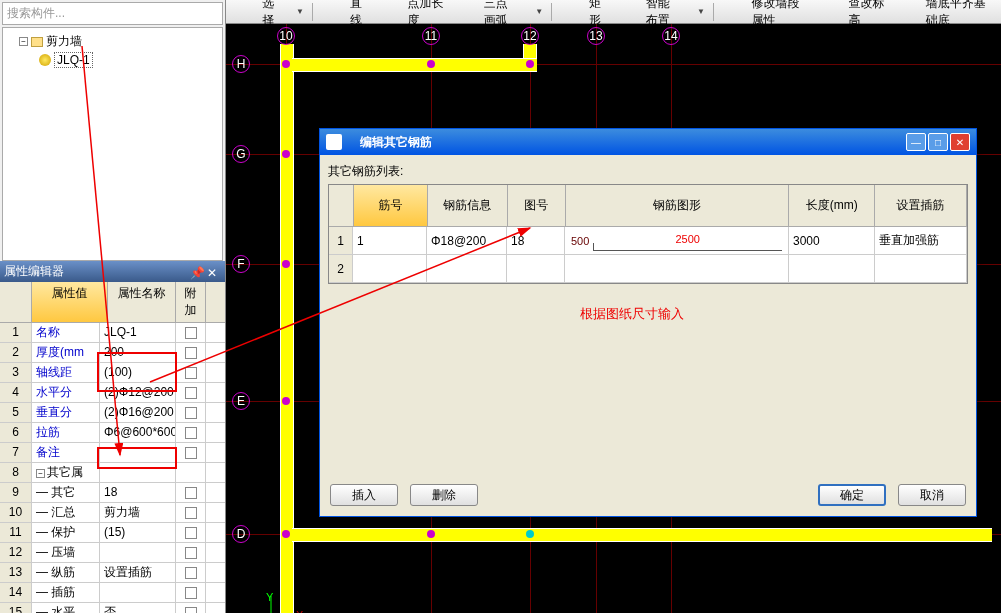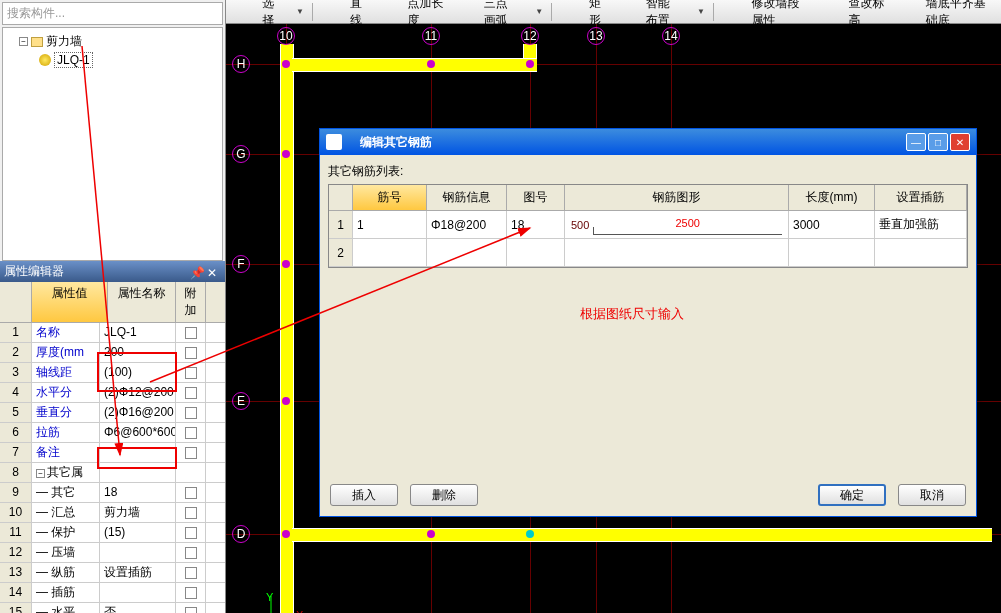--- a/index.html
+++ b/index.html
@@ -63,21 +63,21 @@
     .dlg-title { background: linear-gradient(#3c8cde, #0054e3); color: #fff; padding: 4px 6px; display: flex; justify-content: space-between; align-items: center; height: 26px; }
     .dlg-title-text { font-weight: bold; display: flex; align-items: center; gap: 18px; }
     .dlg-title-icon { width: 16px; height: 16px; background: #fff; border-radius: 2px; display: inline-block; }
     .dlg-btns { display: flex; gap: 2px; }
     .dlg-btn { width: 20px; height: 18px; border: 1px solid #fff; background: #5a9de8; display: flex; align-items: center; justify-content: center; font-size: 10px; color: #fff; border-radius: 2px; }
     .dlg-btn.close { background: #e04030; }
     .dlg-body { padding: 8px; height: calc(100% - 26px); position: relative; }
     .dlg-label { margin-bottom: 4px; }
     .dlg-table { background: #fff; border: 1px solid #888; width: 100%; }
     .dlg-th-row { display: flex; background: #ece9d8; }
-    .dlg-th { border-right: 1px solid #aaa; border-bottom: 1px solid #aaa; padding: 4px; text-align: center; }
+    .dlg-th { border-right: 1px solid #aaa; border-bottom: 1px solid #aaa; padding: 12px; text-align: center; }
     .dlg-th.active { background: linear-gradient(#ffe8a0, #ffc840); }
     .dth-num { width: 24px; }
     .dth-1 { width: 74px; }
     .dth-2 { width: 80px; }
     .dth-3 { width: 58px; }
     .dth-4 { width: 224px; }
     .dth-5 { width: 86px; }
     .dth-6 { width: 92px; }
     .dlg-td-row { display: flex; }
     .dlg-td { border-right: 1px solid #ccc; border-bottom: 1px solid #ccc; padding: 4px; height: 28px; display: flex; align-items: center; }

